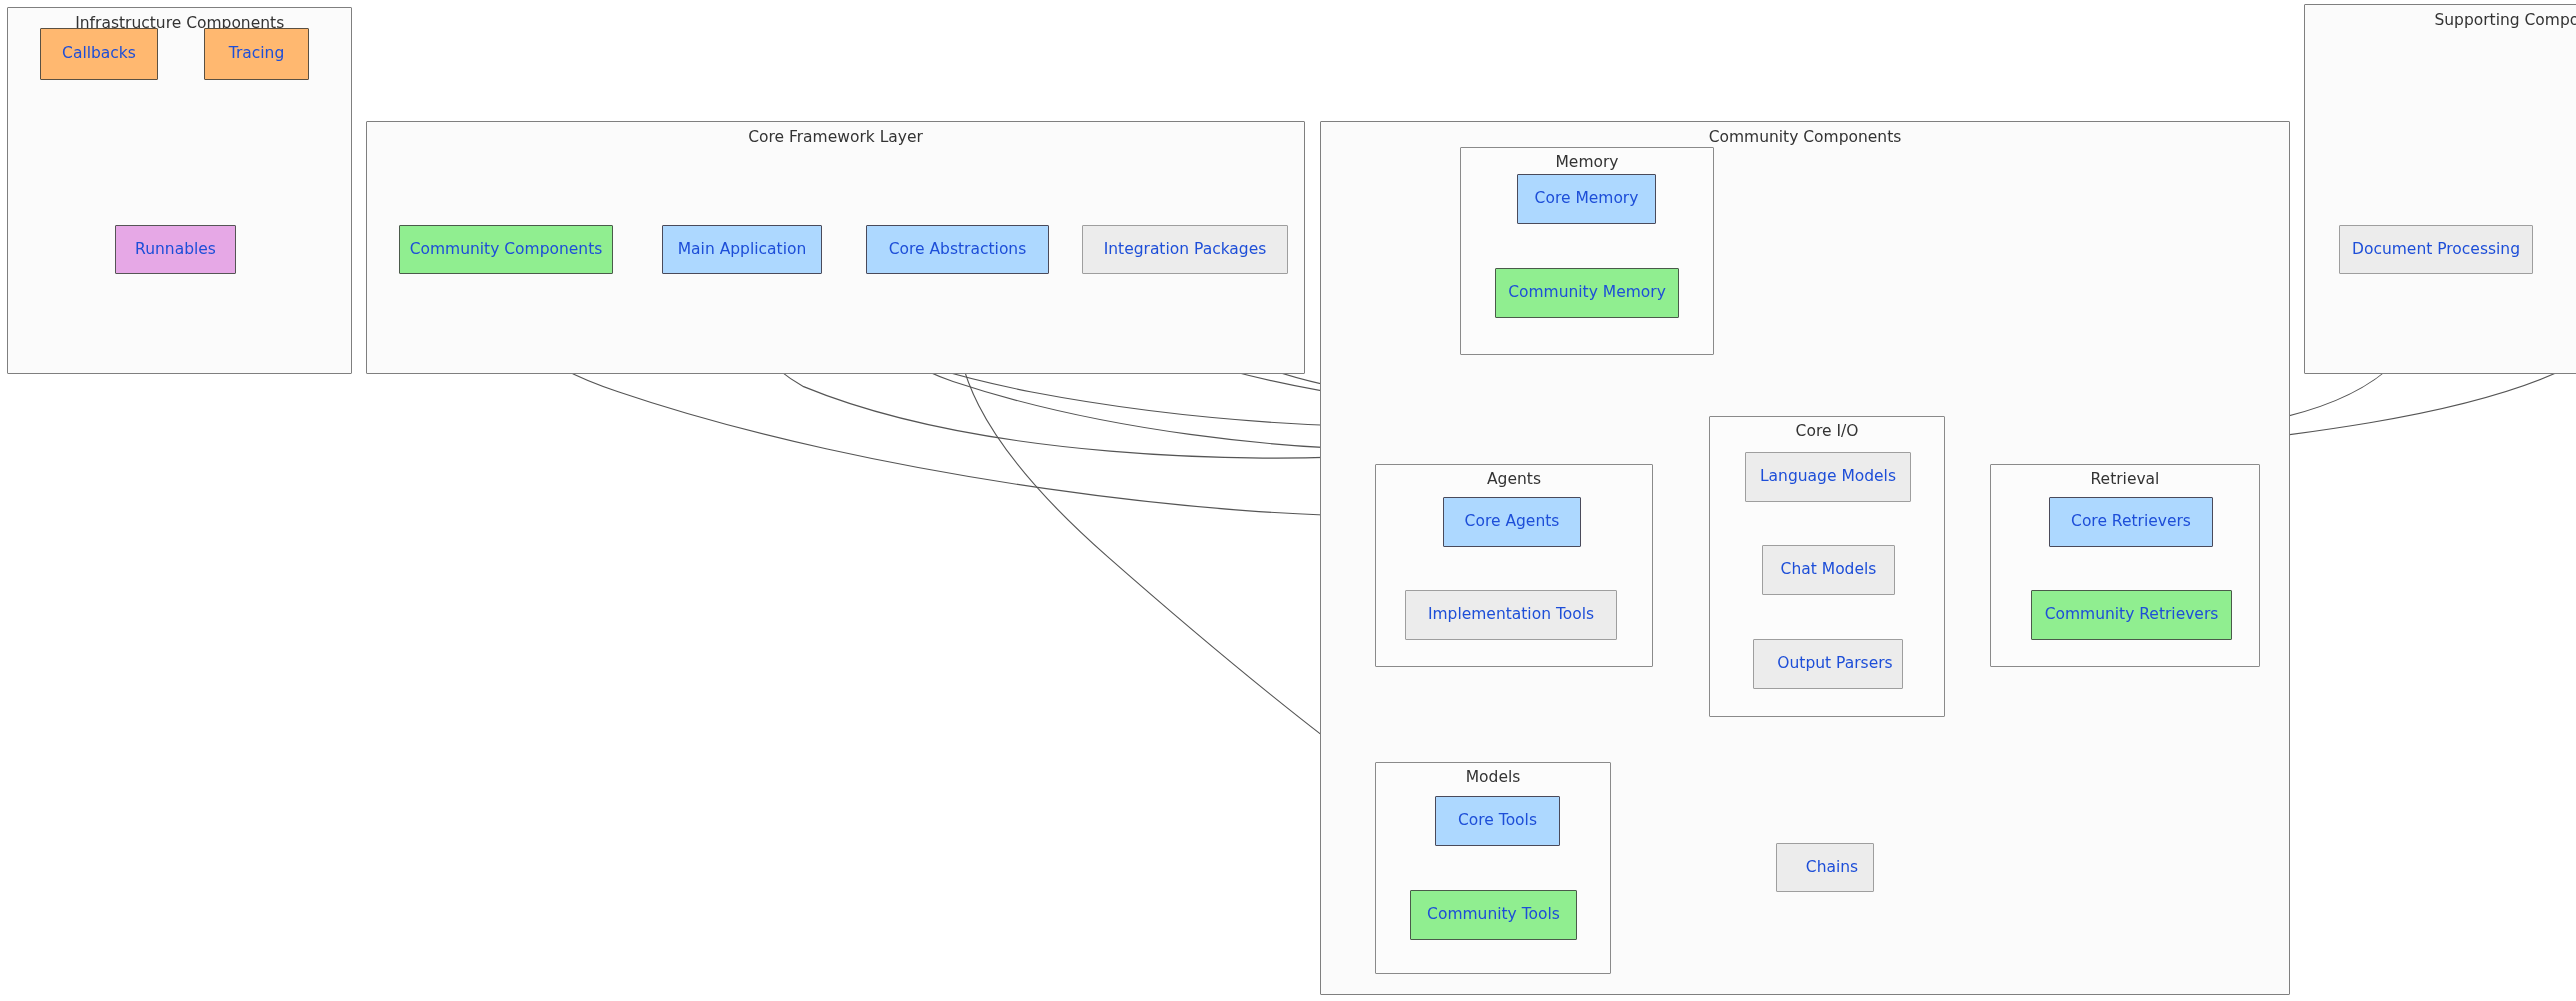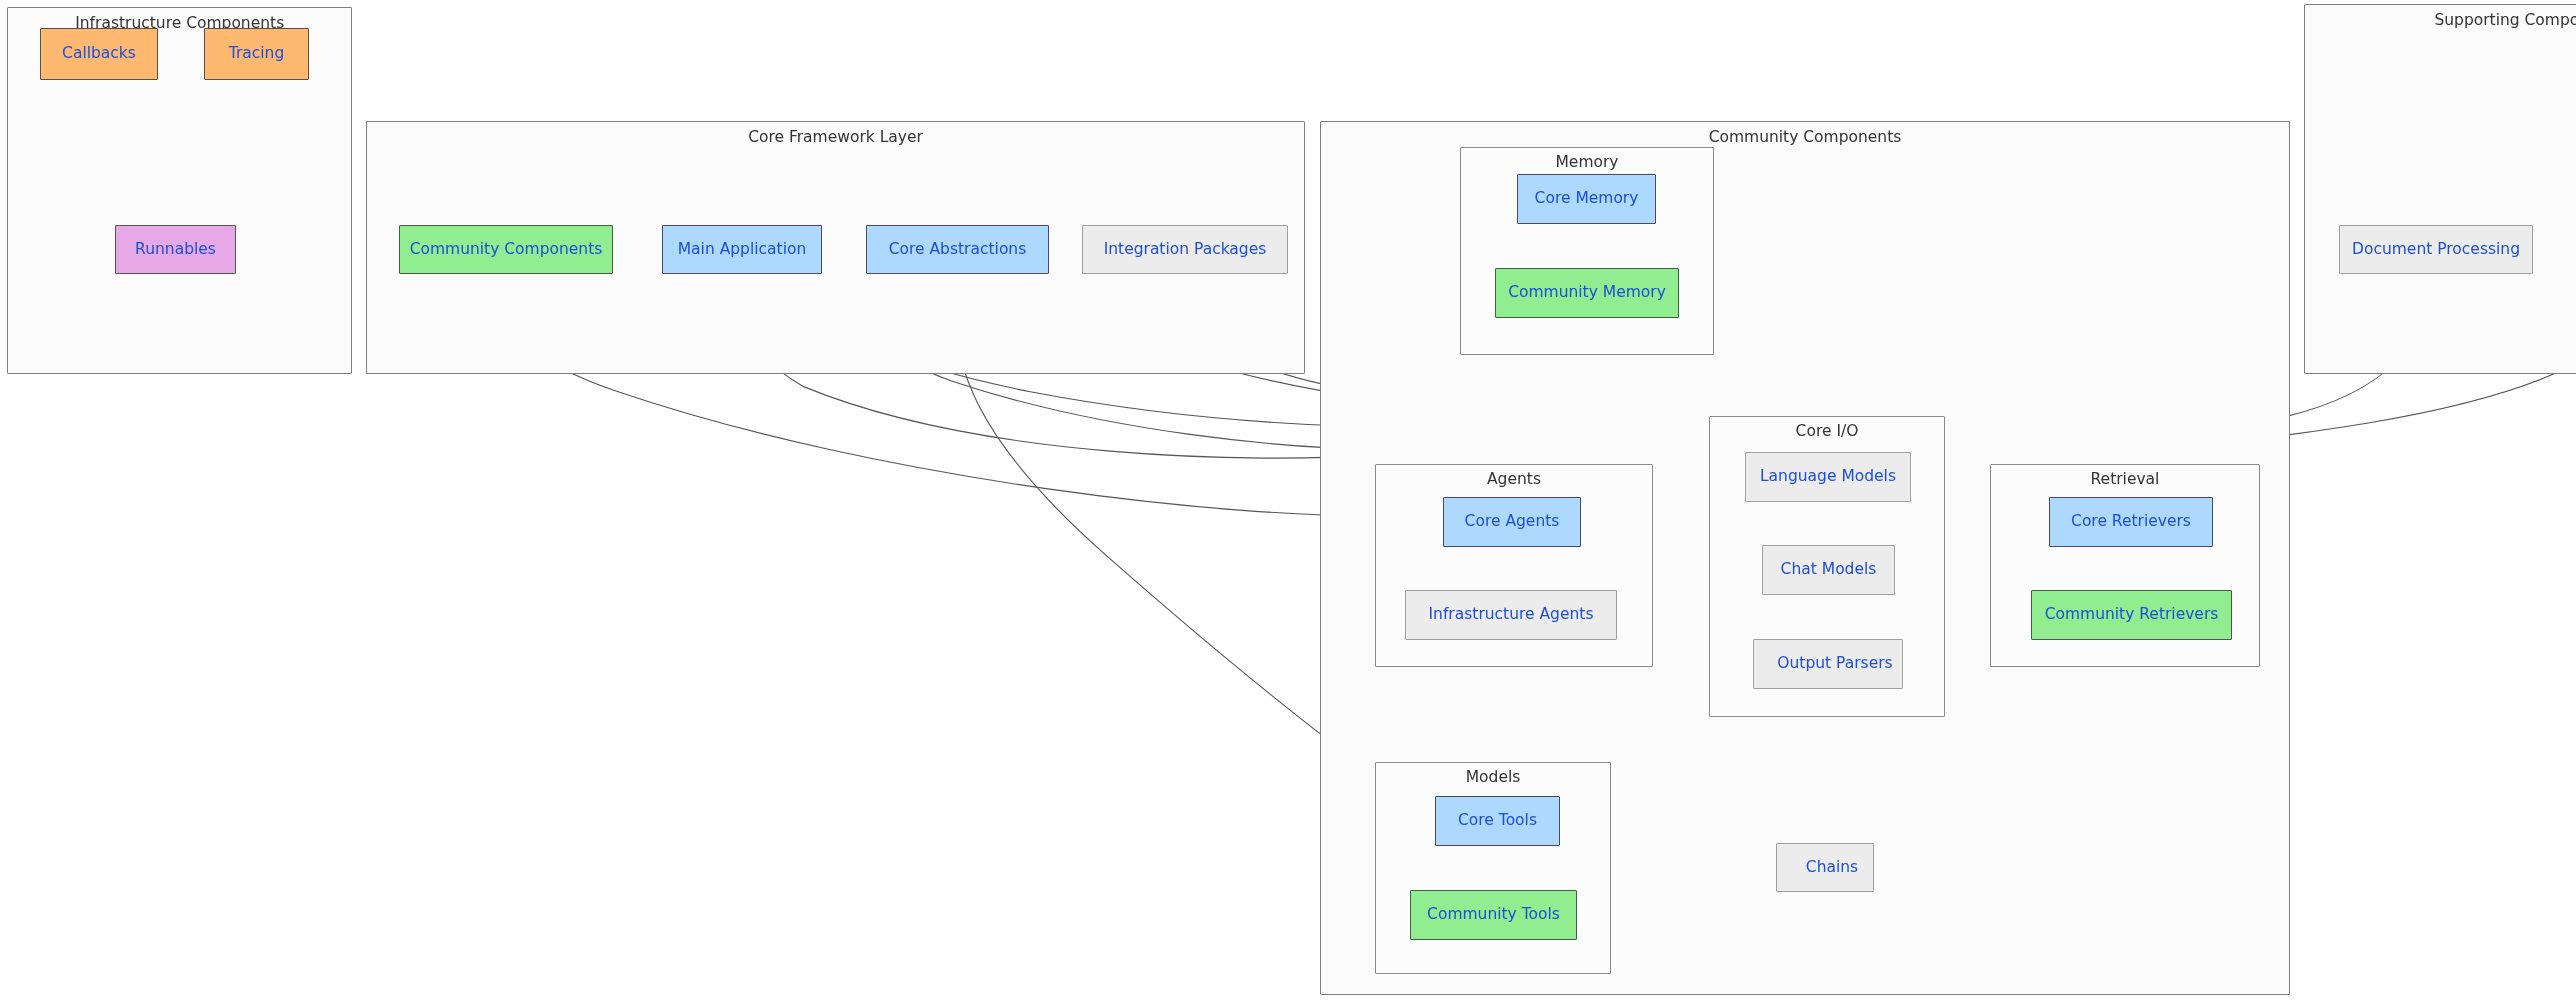--- a/index.html
+++ b/index.html
@@ -206,21 +206,21 @@
 
   <div class="node green" style="left:1495px; top:268px; width:184px; height:50px;">
     <span>Community Memory</span>
   </div>
 
   <div class="node blue" style="left:1443px; top:497px; width:138px; height:50px;">
     <span>Core Agents</span>
   </div>
 
   <div class="node gray" style="left:1405px; top:590px; width:212px; height:50px;">
-    <span>Infrastructure Agents</span>
+    <span>Implementation Tools</span>
   </div>
 
   <div class="node gray" style="left:1745px; top:452px; width:166px; height:50px;">
     <span>Language Models</span>
   </div>
 
   <div class="node gray" style="left:1762px; top:545px; width:133px; height:50px;">
     <span>Chat Models</span>
   </div>
 

